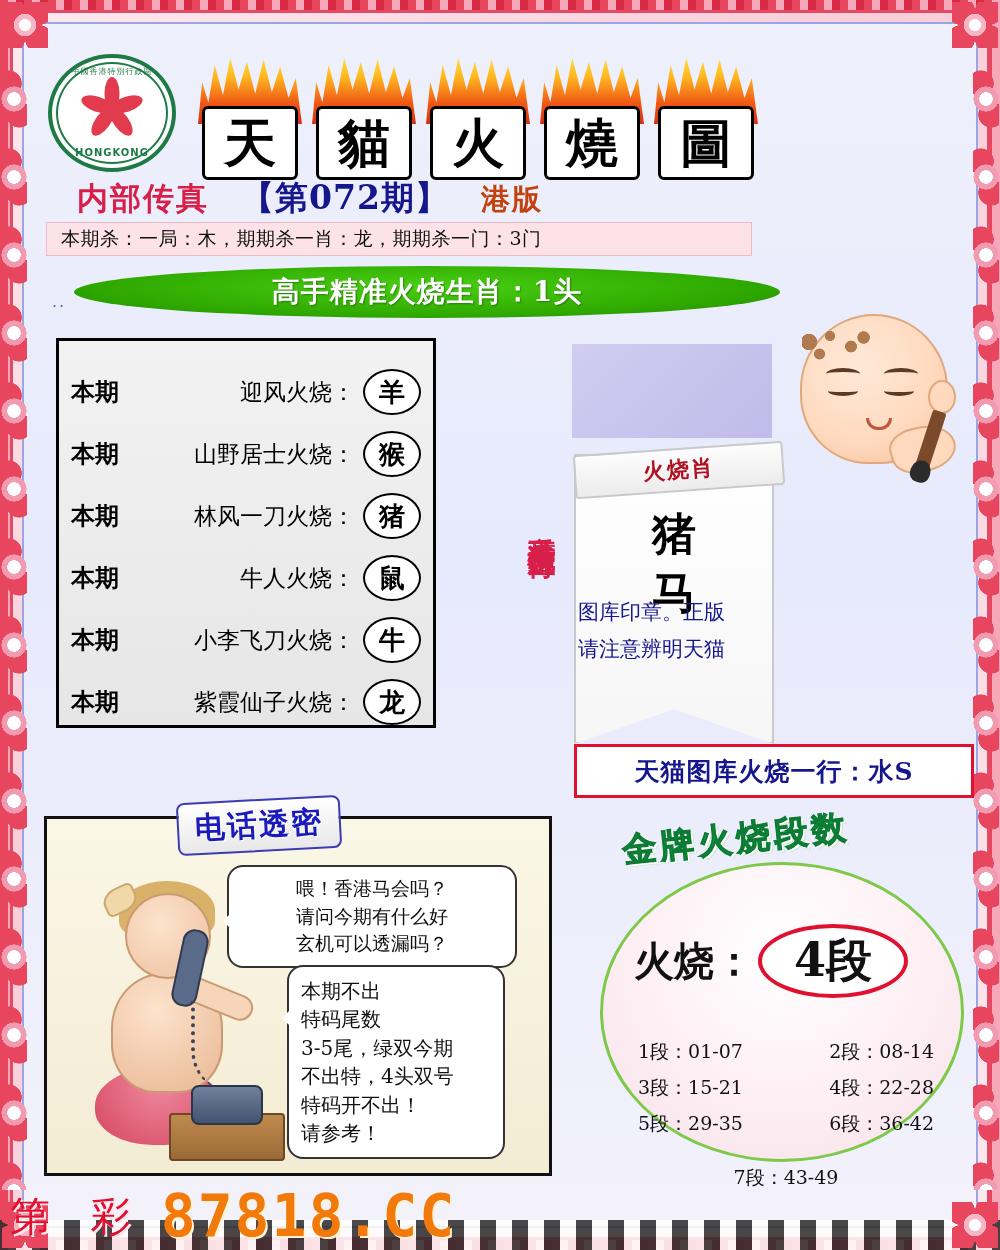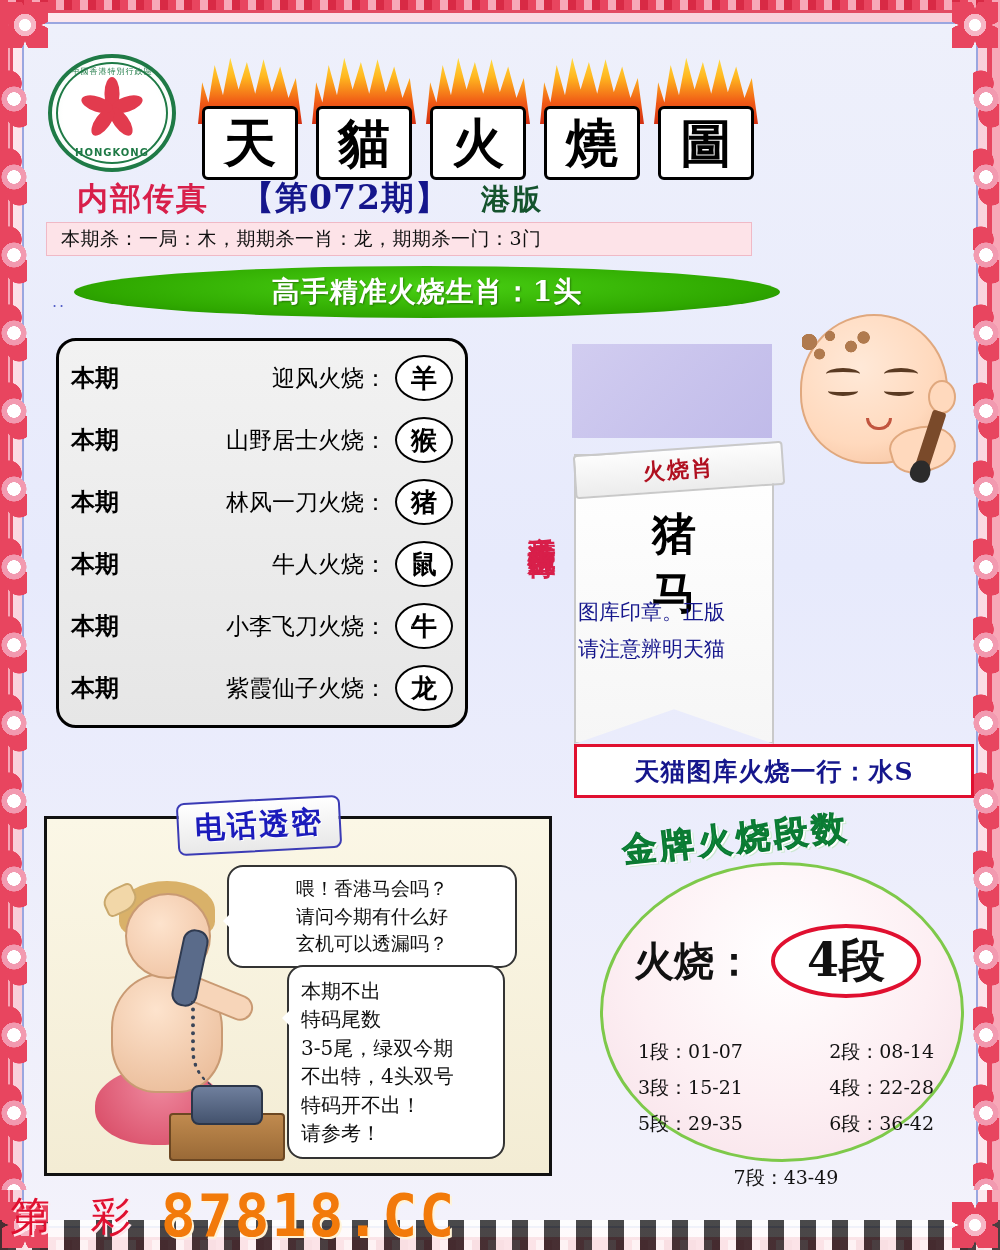--- a/index.html
+++ b/index.html
@@ -141,21 +141,21 @@
     font-size: 31px; font-weight: bold; color: #d81f4a;
     letter-spacing: 2px;
   }
   .qihao {
     font-family: "DejaVu Serif", serif;
     font-size: 33px; font-weight: bold; color: #15168c;
     letter-spacing: 1px;
   }
   .gangban {
     font-family: Liberation Sans, sans-serif;
-    font-size: 29px; font-weight: bold; color: #14532d;
+    font-size: 29px; font-weight: bold; color: #c2410c;
     letter-spacing: 2px;
   }
 
   .killbar {
     position: absolute; left: 20px; top: 196px;
     width: 706px; height: 34px;
     background: #fde3e8;
     border: 1px solid #f0b9c6;
     display: flex; align-items: center; padding-left: 14px;
     font-family: "DejaVu Serif", serif;
@@ -174,25 +174,25 @@
     text-shadow: 1px 1px 2px rgba(0,0,0,.35);
   }
   .dots-left {
     position: absolute; left: 26px; top: 266px;
     color: #5560c8; font-size: 16px; letter-spacing: 2px;
   }
 
   
   .listbox {
     position: absolute; left: 30px; top: 312px;
-    width: 412px; height: 390px;
+    width: 380px; height: 390px;
     background: linear-gradient(180deg,#f2f2f2,#e6e6e6);
     border: 3px solid #000;
-    border-radius: 20px;
-    padding: 6px 12px;
+    border-radius: 0;
+    padding: 20px 12px;
   }
   .row {
     height: 62px; display: flex; align-items: center;
     font-family: "DejaVu Serif", serif;
     font-size: 23px; color: #000;
   }
   .row .lbl { font-weight: bold; width: 72px; font-size: 24px; }
   .row .txt { flex: 1; text-align: right; padding-right: 8px; white-space: nowrap; }
   .oval {
     width: 58px; height: 46px;
@@ -447,21 +447,21 @@
   }
   .duan-circle {
     position: absolute; left: 18px; top: 46px;
     width: 364px; height: 300px;
     border-radius: 50%;
     background: radial-gradient(circle at 50% 30%, #ffffff 0%, #fdeff3 55%, #f6dfe7 100%);
     border: 3px solid #7ec94a;
   }
   .huoshao-line {
     position: absolute; left: 52px; top: 108px;
-    display: flex; align-items: center; gap: 17px;
+    display: flex; align-items: center; gap: 4px;
   }
   .huoshao-line .hs {
     font-family: "DejaVu Serif", serif;
     font-size: 40px; font-weight: bold; color: #111;
   }
   .duan-num {
     width: 150px; height: 74px;
     border: 4px solid #e01030;
     border-radius: 50%;
     background: #fff;

